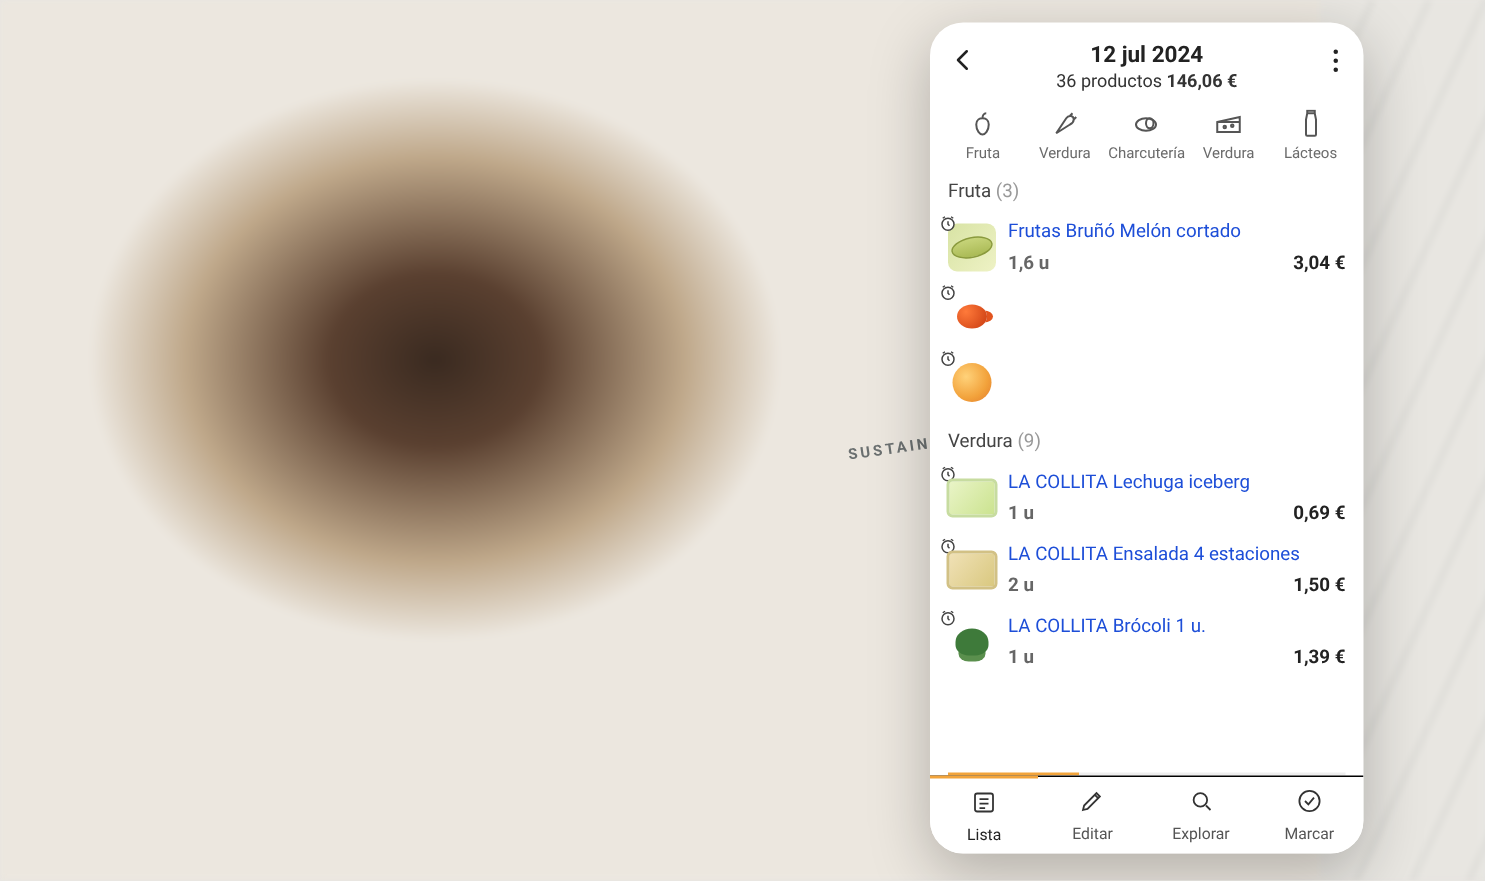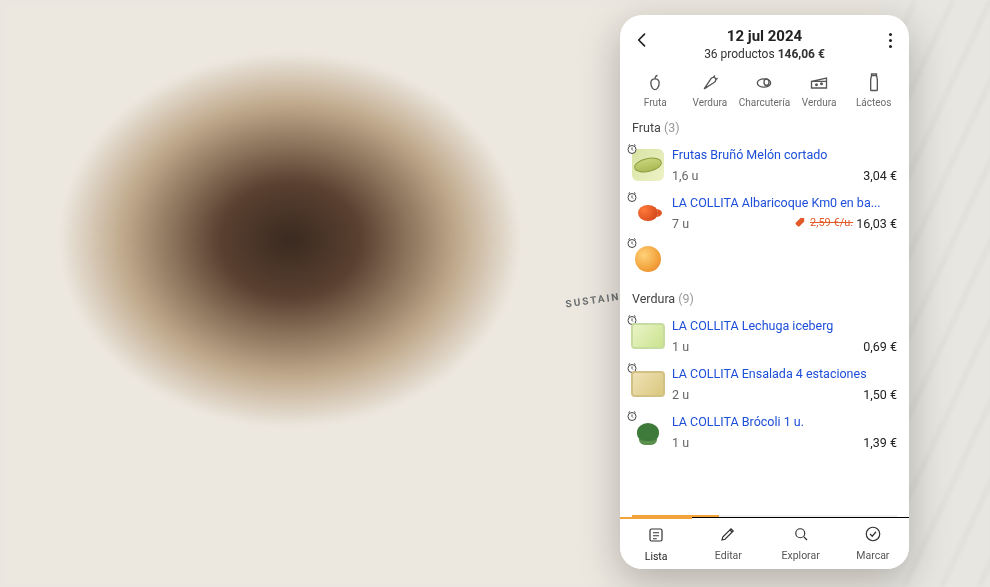--- a/index.html
+++ b/index.html
@@ -99,20 +99,21 @@
   .salad::after{content:"";position:absolute;width:30px;height:22px;border-radius:4px;background:linear-gradient(130deg,#f0e1b6,#d9c87f);border:2px solid #d2c185;}
   .broccoli{background:#fff;}
   .broccoli::after{content:"";position:absolute;width:22px;height:18px;border-radius:50% 50% 40% 40%;background:#3e7a3a;box-shadow:0 6px 0 -2px #5a8f4d;}
 
   .item-main{flex:1;min-width:0;}
   .item-title{white-space:nowrap;overflow:hidden;text-overflow:ellipsis;color:#1d4ed8;}
   .item-sub{
     display:flex;justify-content:space-between;align-items:flex-start;
     margin-top:6px;
     color:#666;
+    font-weight:bold;
   }
   .price{color:#222;}
   .discount{display:inline-flex;align-items:center;gap:4px;}
   .discount svg{width:11px;height:11px;fill:#e35a2a;}
   .strike{color:#e35a2a;text-decoration:line-through;font-size:11px;}
 
   .bottombar{
     display:flex;border-top:1px solid #000000;background:#fff;
   }
   .tab{
@@ -204,32 +205,20 @@
         </div>
       </div>
       </div>
       <div class="item">
       <div class="thumb apricot">
         <span class="badge"><svg viewBox="0 0 24 24" stroke="#444" stroke-width="2" fill="#fff">
               <circle cx="12" cy="13" r="8"></circle>
               <path d="M12 9v4l2 2" fill="none"></path>
               <path d="M8 3l-3 2M16 3l3 2" fill="none"></path>
             </svg></span>
-      </div>
-      <div class="item-main">
-        <div class="item-title">LA COLLITA Albaricoque Km0 en ba...</div>
-        <div class="item-sub">
-          <span>7 u</span>
-          <span><span class="discount">
-                <svg viewBox="0 0 24 24">
-                  <path d="M2 12l10-10h8v8L10 20a3 3 0 0 1-4 0l-4-4a3 3 0 0 1 0-4z"></path>
-                </svg>
-                <span class="strike">2,59 €/u.</span>
-              </span> <span class="price">16,03 €</span></span>
-        </div>
       </div>
       </div>
       <div class="item">
       <div class="thumb peach">
         <span class="badge"><svg viewBox="0 0 24 24" stroke="#444" stroke-width="2" fill="#fff">
               <circle cx="12" cy="13" r="8"></circle>
               <path d="M12 9v4l2 2" fill="none"></path>
               <path d="M8 3l-3 2M16 3l3 2" fill="none"></path>
             </svg></span>
       </div>

